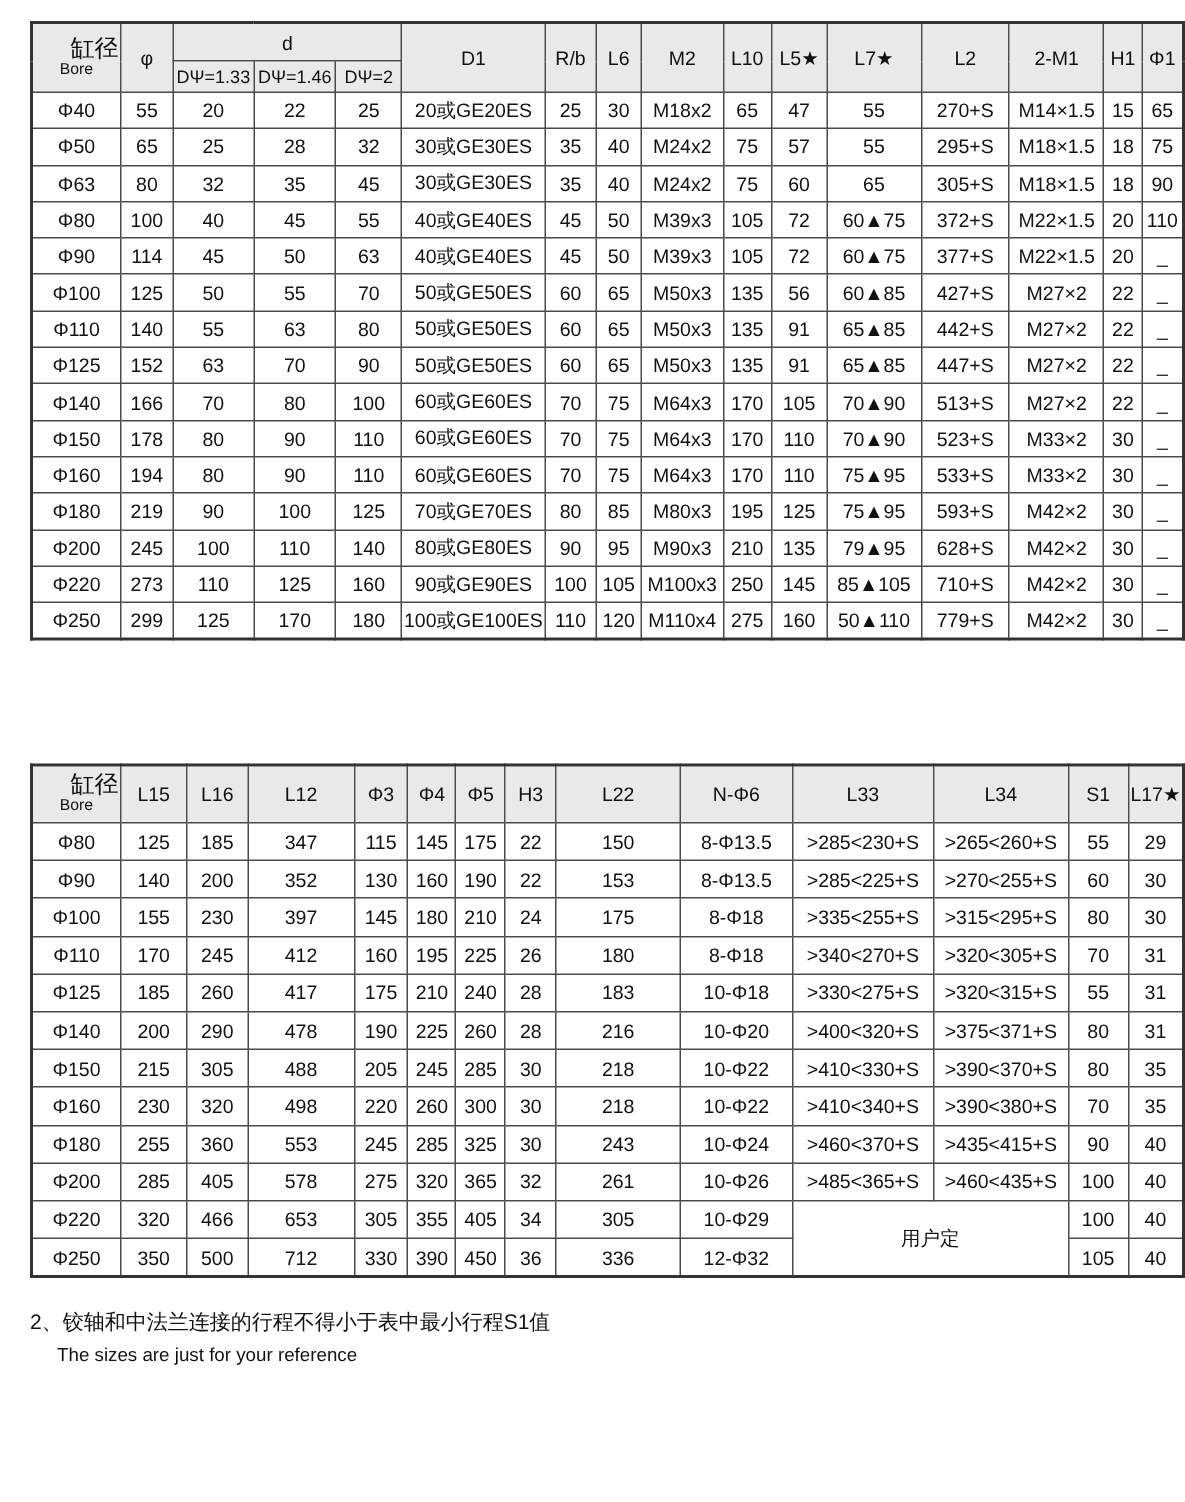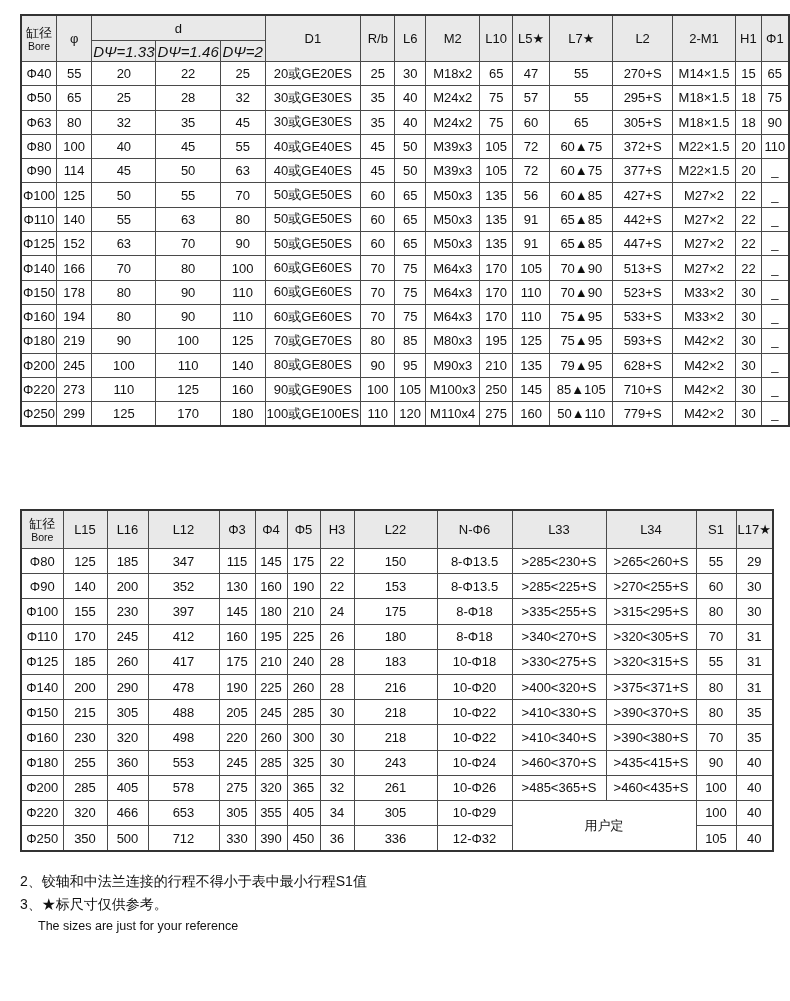--- a/index.html
+++ b/index.html
@@ -26,27 +26,27 @@
     font-weight:normal;
     font-size:13px;
     color:#111;
   }
   table.spec th{
     background:#e9e9e9;
   }
   
   .t1{position:absolute;left:20px;top:14px;}
   .t1 thead tr.main th{height:24px;}
-  .t1 thead tr.sub th{height:20px;font-size:15px;font-style:italic;}
+  .t1 thead tr.sub th{height:20px;font-size:12px;}
   .t1 tbody td{height:23.3px;}
   
   .t2{position:absolute;left:20px;top:509px;}
   .t2 thead th{height:37px;}
   .t2 tbody td{height:24.2px;}
-  .bore-head .cn{font-size:13px;line-height:15px;}
+  .bore-head .cn{font-size:16px;line-height:15px;padding-left:24px;}
   .bore-head .en{font-size:10.5px;line-height:12px;}
   
   .remarks{
     position:absolute;left:20px;top:870px;width:740px;
     font-size:14px;line-height:23px;color:#111;
   }
   .remarks .title{margin-bottom:1px;}
   .remarks .en{
     font-size:12.5px;line-height:21px;
     padding-left:18px;
@@ -603,17 +603,16 @@
           <td>336</td>
           <td>12-Φ32</td>
           <td>105</td>
           <td>40</td>
         </tr>
       </tbody>
   </table>
 
   <div class="remarks">
     <div class="line">2、铰轴和中法兰连接的行程不得小于表中最小行程S1值</div>
-    <div class="line">3、★标尺寸仅供参考。</div>
     <div class="en">The sizes are just for your reference</div>
   </div>
 
 </div>
 
 </body></html>

